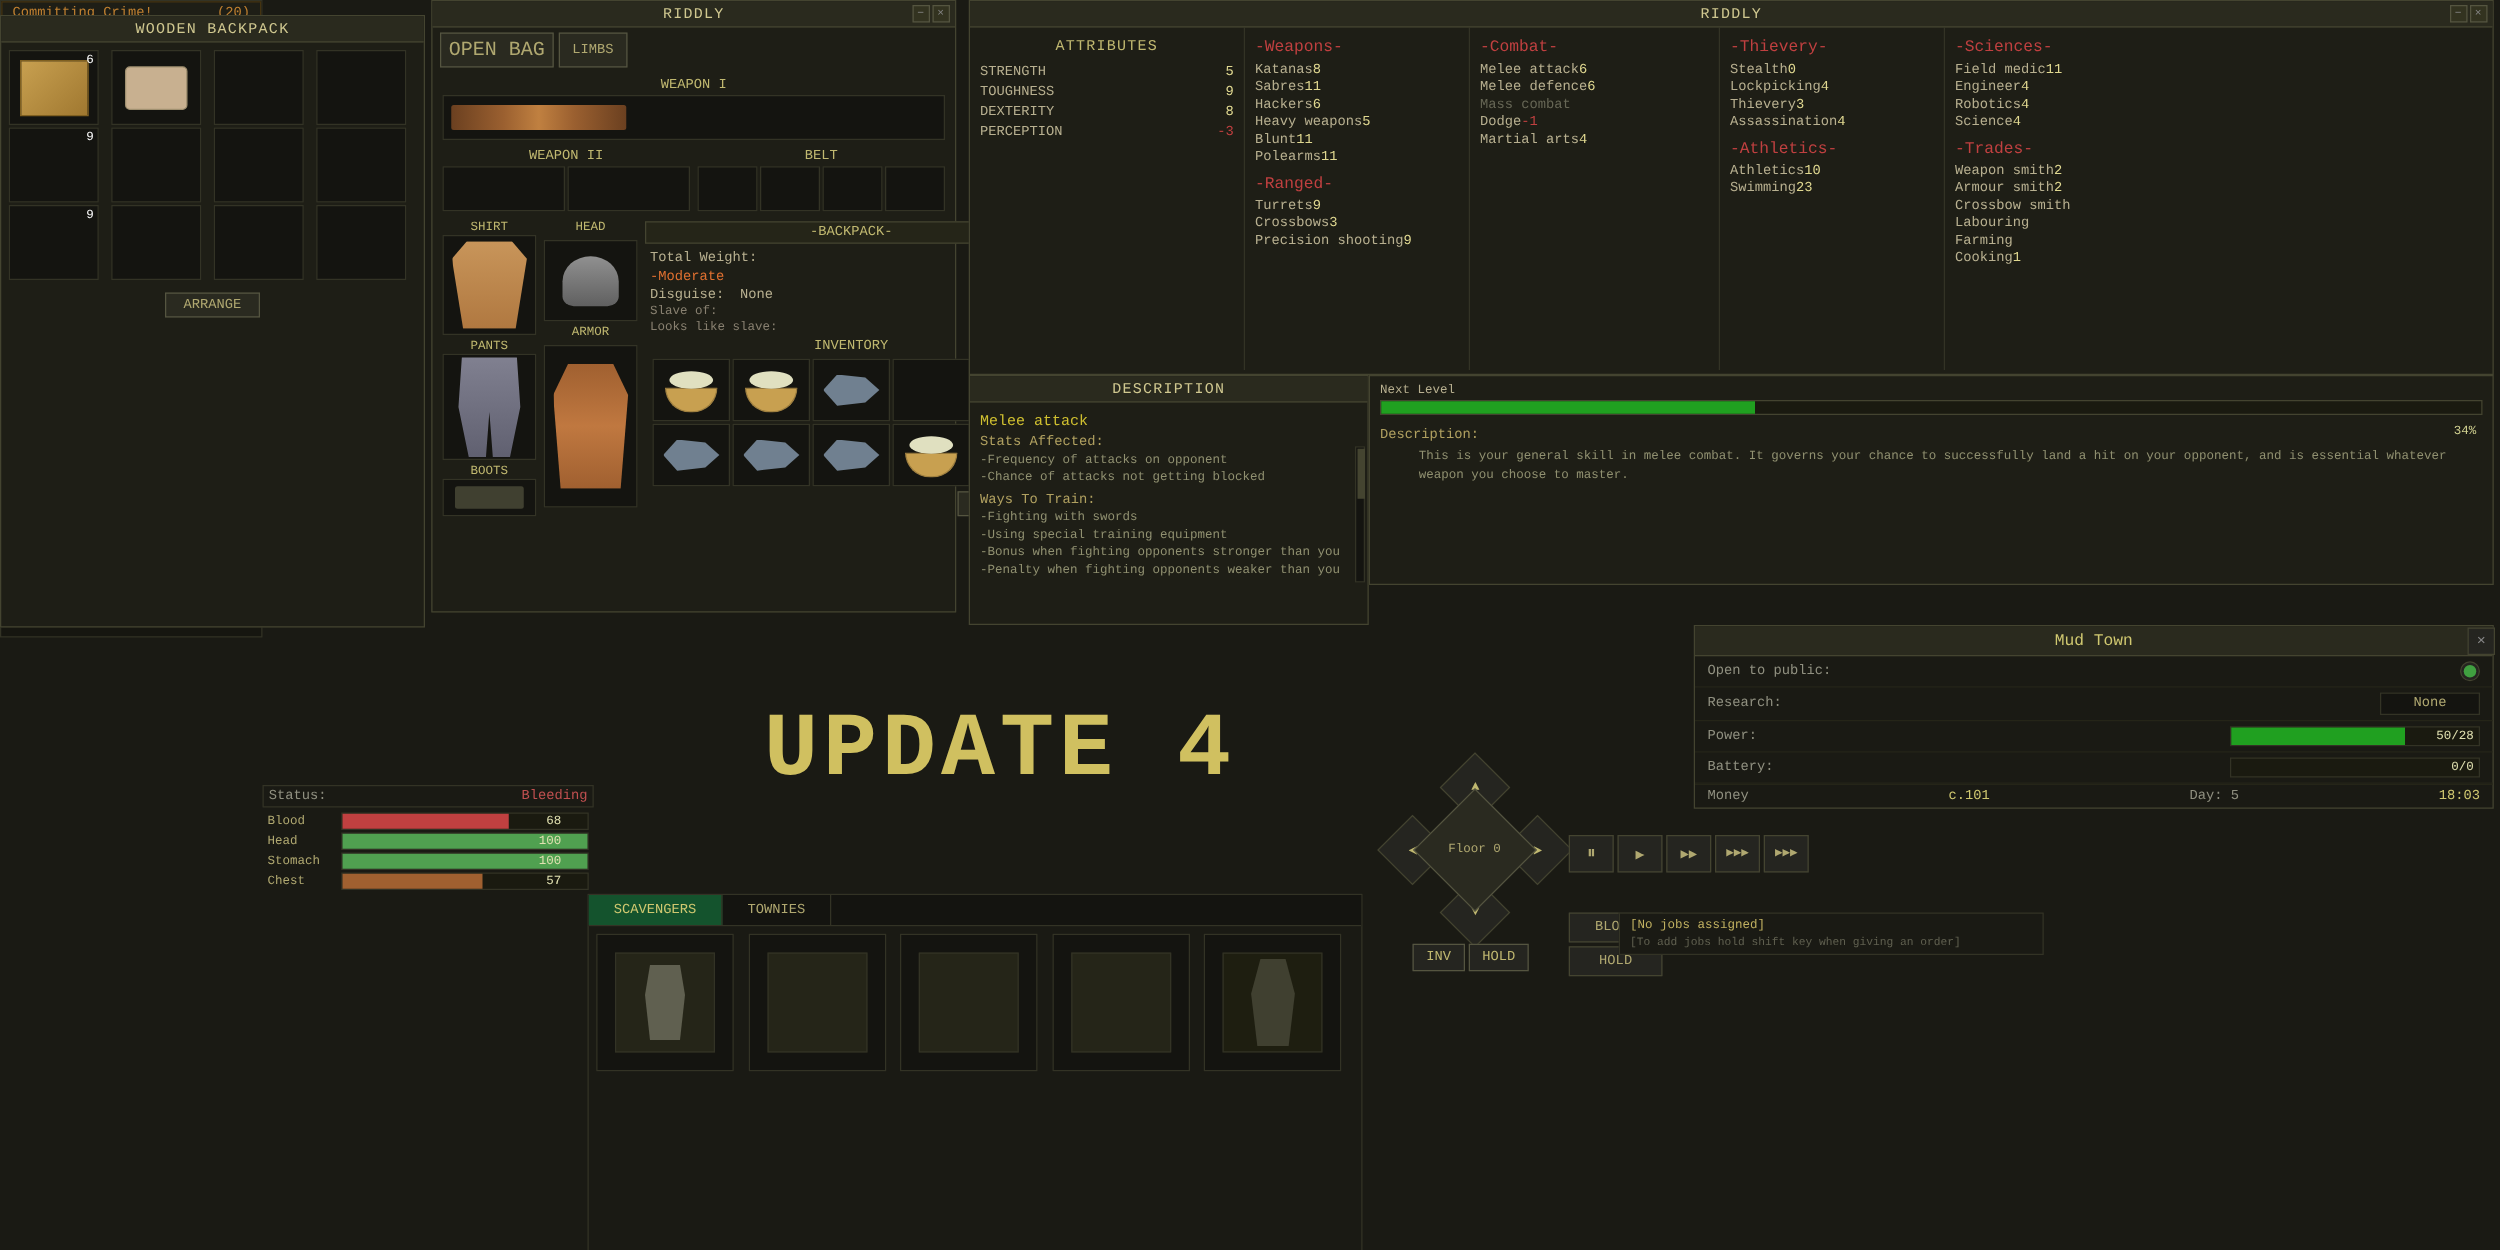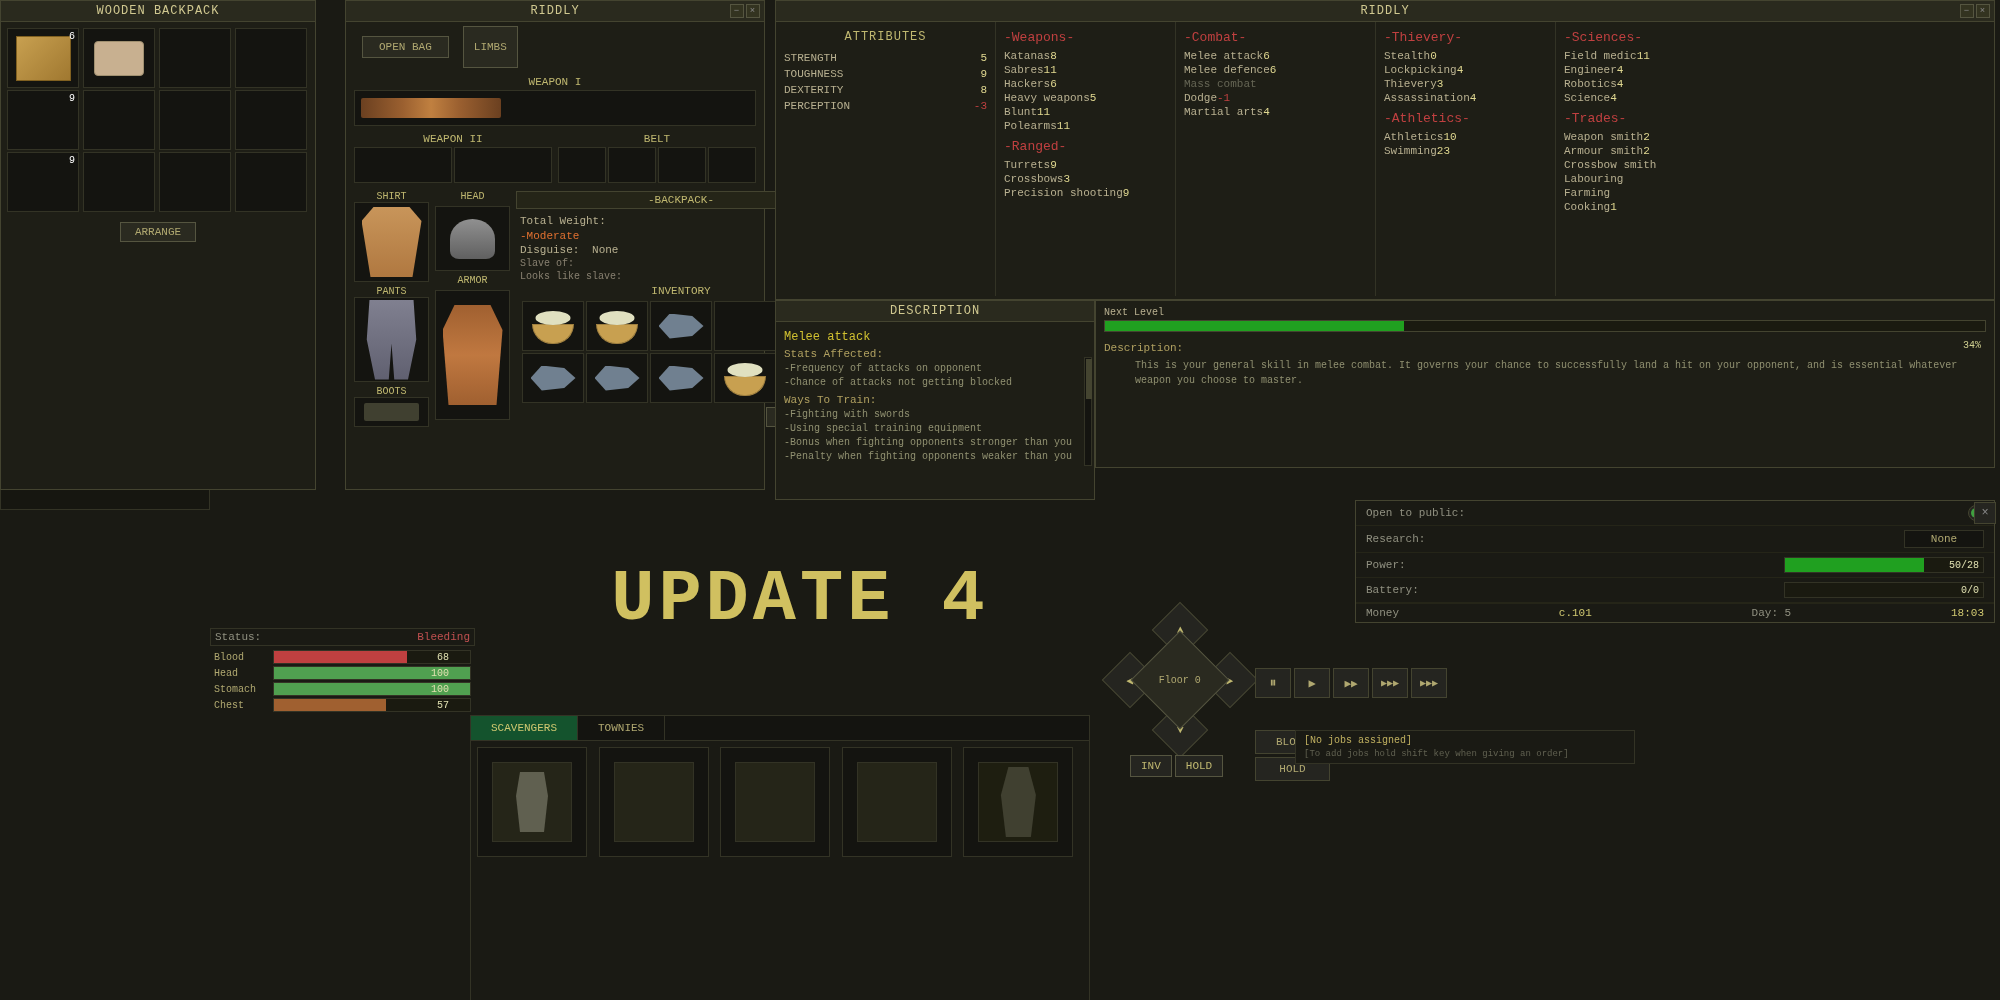--- a/index.html
+++ b/index.html
@@ -51,22 +51,22 @@
       color: #888;
       font-size: 9px;
       display: flex;
       align-items: center;
       justify-content: center;
       cursor: pointer;
     }
 
     
     #backpack-panel {
-      left: 0; top: 0;
-      width: 316px;
+      left: 0; top: 12px;
+      width: 340px;
       height: 490px;
     }
 
     .backpack-grid {
       display: grid;
       grid-template-columns: repeat(4, 1fr);
       gap: 2px;
       padding: 6px;
     }
 
@@ -762,21 +762,21 @@
 <div class="panel" id="riddly-panel">
   <div class="panel-header">
     <span>RIDDLY</span>
     <div class="win-btns">
       <div class="win-btn">−</div>
       <div class="win-btn">×</div>
     </div>
   </div>
 
   <div style="display:flex; gap:4px; padding:4px 6px;">
-    <button class="arrange-btn" style="margin:10px; padding:4px 16px; font-size:11px;">OPEN BAG</button>
+    <button class="arrange-btn" style="margin:0; padding:4px 6px; font-size:16px;">OPEN BAG</button>
     <button class="arrange-btn" style="margin:0; padding:4px 10px; font-size:11px;">LIMBS</button>
   </div>
 
   <div class="equip-section">
     <div class="equip-label">WEAPON I</div>
     <div class="equip-slot">
       <div class="weapon-slot-img"></div>
     </div>
   </div>
 
@@ -1211,20 +1211,21 @@
     </div>
     <div class="faction-item">
       <div style="width:80px;height:80px;background:#1e1e10;border:1px solid #333325;display:flex;align-items:center;justify-content:center;">
         <div style="width:50px;height:70px;background:#404030;clip-path:polygon(30% 0%,70% 0%,85% 40%,75% 100%,25% 100%,15% 40%);"></div>
       </div>
     </div>
   </div>
 </div>
 
 <div id="town-panel">
+  <div class="town-header">Mud Town</div>
   <div class="town-row">
     <span class="town-label">Open to public:</span>
     <div style="display:flex;align-items:center;gap:4px;">
       <div style="width:16px;height:16px;background:#252520;border:1px solid #444430;border-radius:50%;position:relative;">
         <div style="width:10px;height:10px;background:#40a040;border-radius:50%;position:absolute;top:2px;left:2px;"></div>
       </div>
     </div>
   </div>
   <div class="town-row">
     <span class="town-label">Research:</span>

